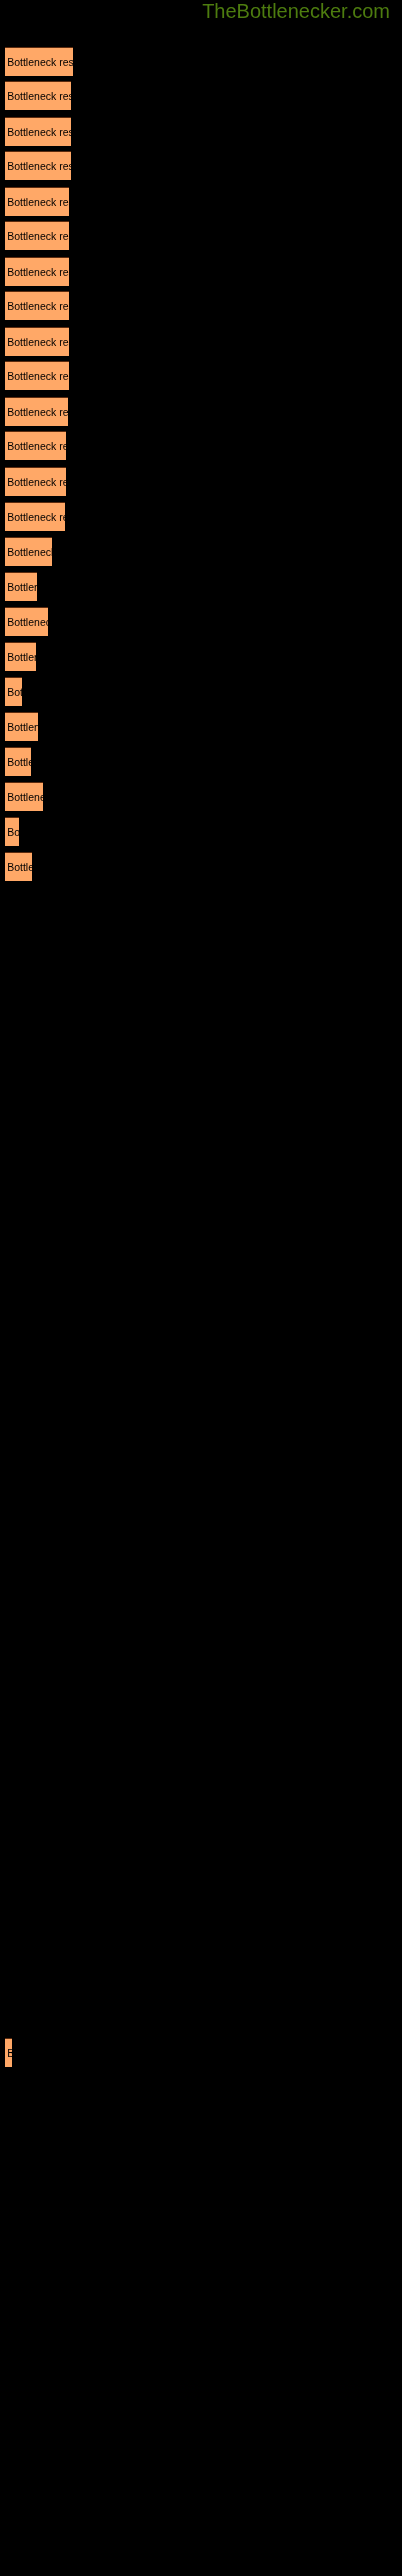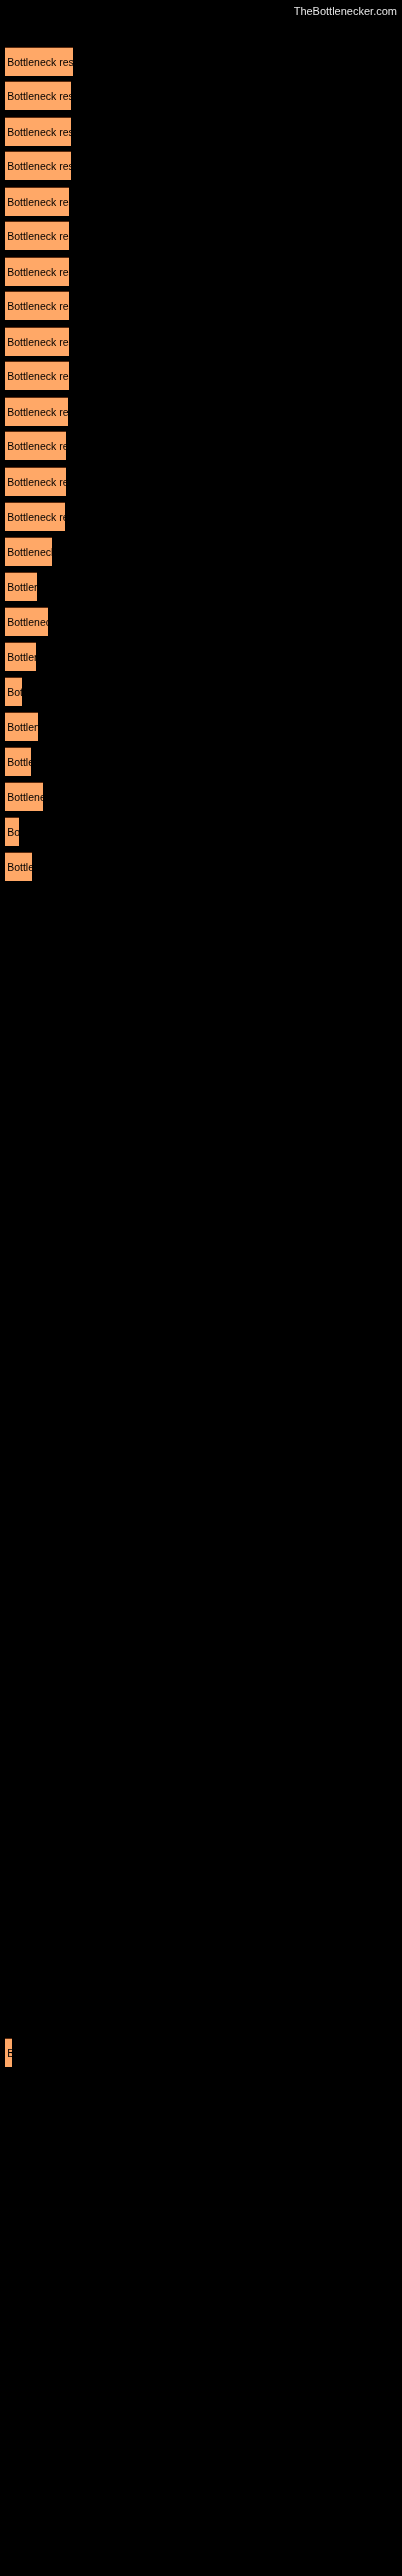--- a/index.html
+++ b/index.html
@@ -10,25 +10,25 @@
   #page {
     position: relative;
     width: 403px;
     height: 2576px;
     background: #000000;
     overflow: hidden;
     font-family: "Liberation Sans", sans-serif;
   }
   #site-title {
     position: absolute;
-    right: 6px;
+    right: 13px;
     top: 1.6px;
-    font-size: 11px;
+    font-size: 20px;
     line-height: 19.3px;
-    color: #e5e5e5;
+    color: #4d7c0f;
     font-family: "Liberation Sans", sans-serif;
     white-space: nowrap;
     letter-spacing: 0px;
   }
   .bar {
     position: absolute;
     left: 4.8px;
     height: 29px;
     background: #ffa867;
     border-top: 1.6px solid #5a2a0e;

